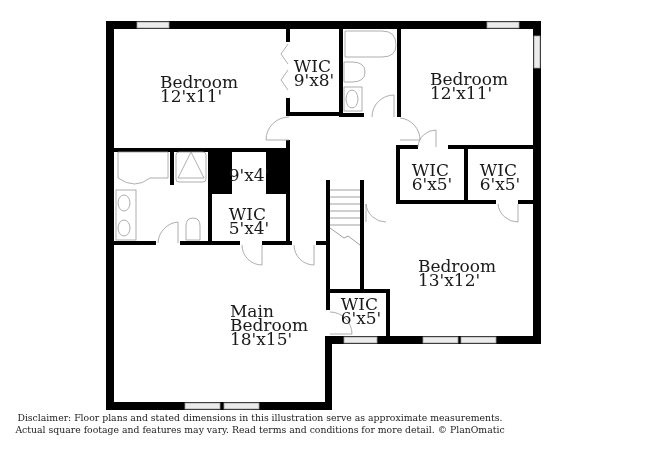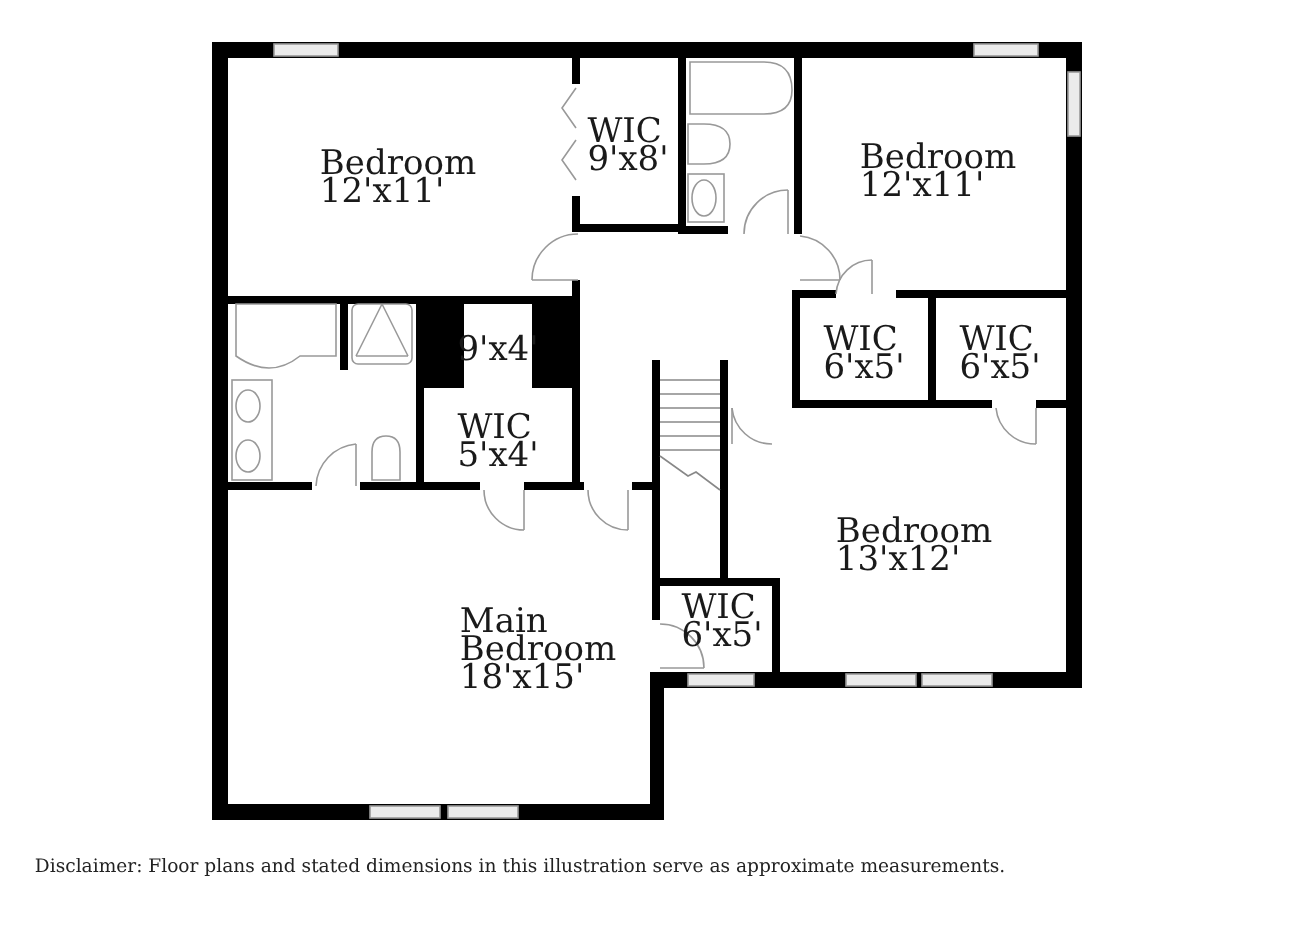--- a/index.html
+++ b/index.html
@@ -1,20 +1,20 @@
 <!DOCTYPE html>
 <html><head>
 <meta charset="utf-8">
 <style>
   html, body { margin: 0; padding: 0; background: #ffffff; }
   body { width: 650px; height: 473px; position: relative; overflow: hidden; font-family: "DejaVu Serif", "Liberation Serif", serif; }
   #plan { position: absolute; left: 0; top: 0; width: 650px; height: 473px; }
   .room-label { position: absolute; font-family: "DejaVu Serif", "Liberation Serif", serif; font-weight: normal; color: #1a1a1a; font-size: 17px; line-height: 14px; transform: translate(-50%, -50%); white-space: nowrap; }
   .room-label .dim { display: block; }
-  #disclaimer { position: absolute; left: 0; width: 520px; top: 428px; text-align: center; font-family: "DejaVu Serif", "Liberation Serif", serif; font-size: 9.3px; color: #222; line-height: 12px; }
+  #disclaimer { position: absolute; left: 0; width: 520px; top: 412px; text-align: center; font-family: "DejaVu Serif", "Liberation Serif", serif; font-size: 9.3px; color: #222; line-height: 12px; }
 </style>
 </head>
 <body>
 
 <svg id="plan" width="650" height="473" viewBox="0 0 650 473" xmlns="http://www.w3.org/2000/svg">
   <g fill="#000">
 
     <rect x="106" y="21" width="435" height="8"></rect>
 
     <rect x="533" y="21" width="8" height="321"></rect>
@@ -201,13 +201,14 @@
   <span class="dim">18'x15'</span>
 </div>
 
 <div class="room-label" style="left:361px; top:311px;">
   <span>WIC</span>
   <span class="dim">6'x5'</span>
 </div>
 
 <div id="disclaimer">
   <div>Disclaimer: Floor plans and stated dimensions in this illustration serve as approximate measurements.</div>
+  <div>Actual square footage and features may vary. Read terms and conditions for more detail. © PlanOmatic</div>
 </div>
 
 </body></html>

